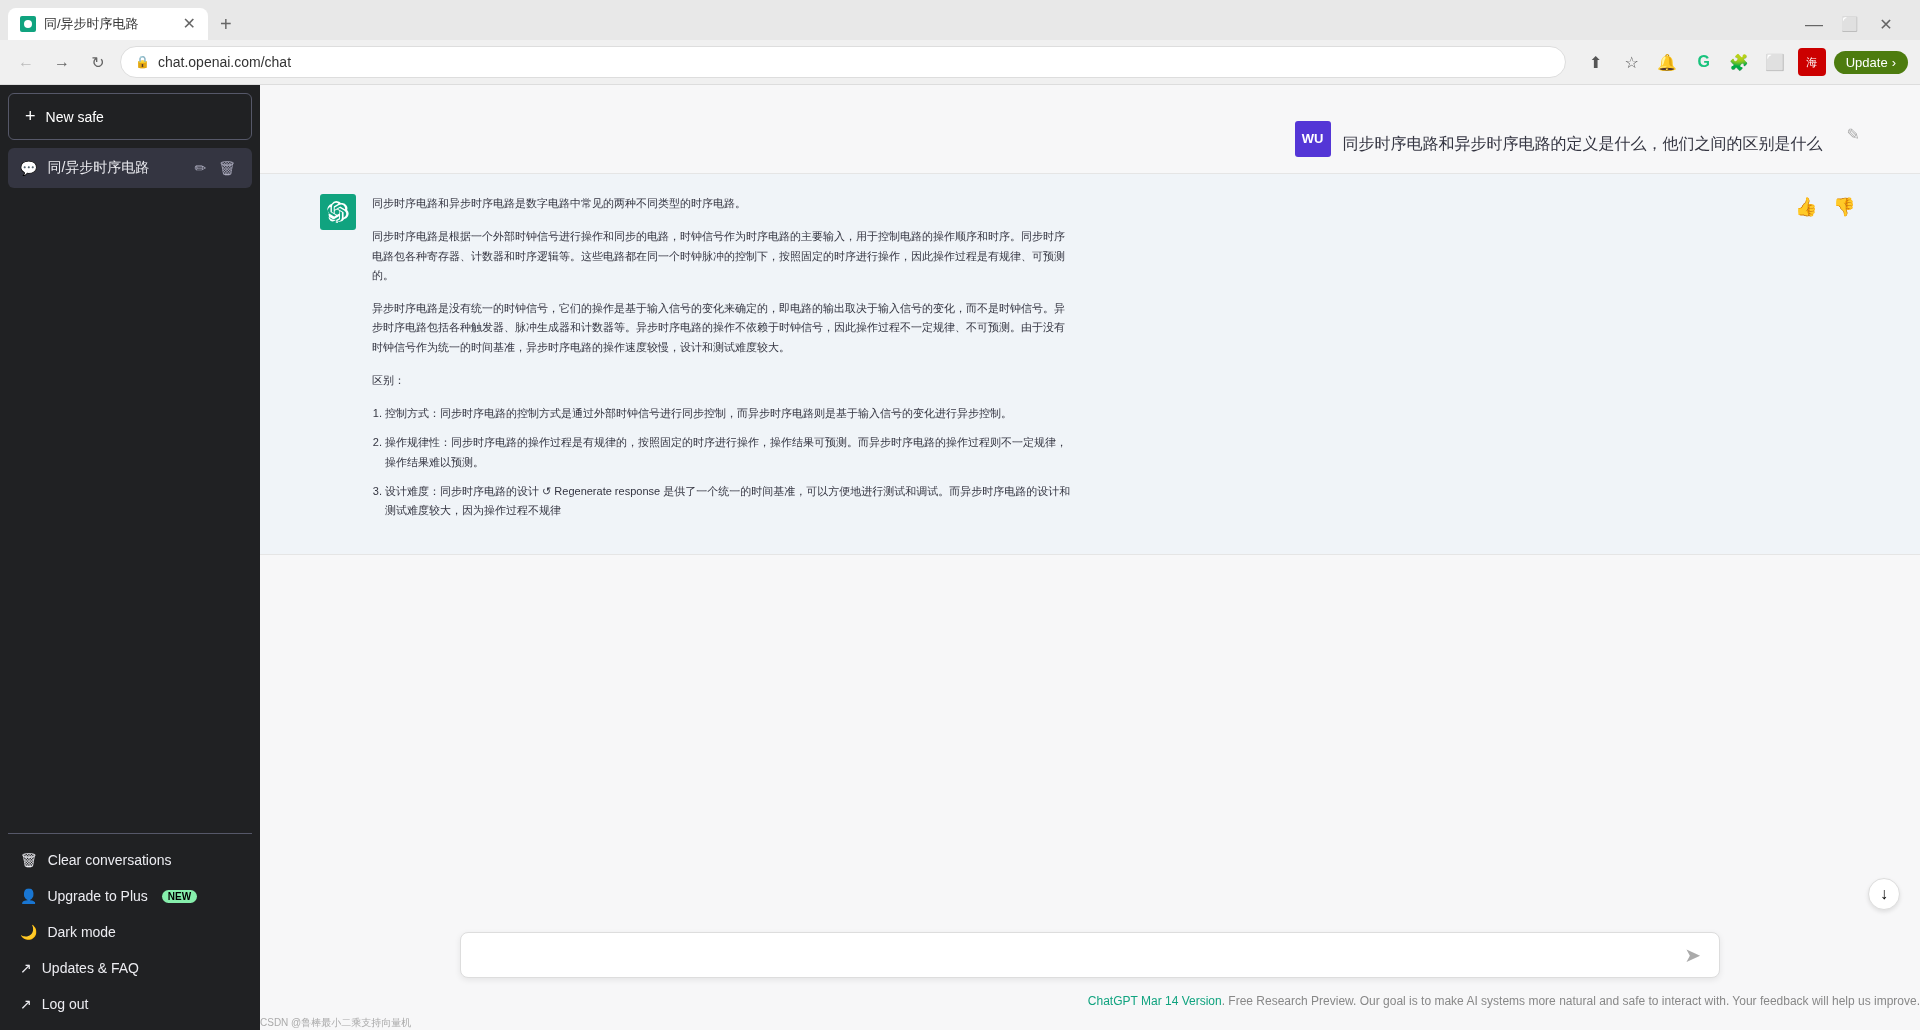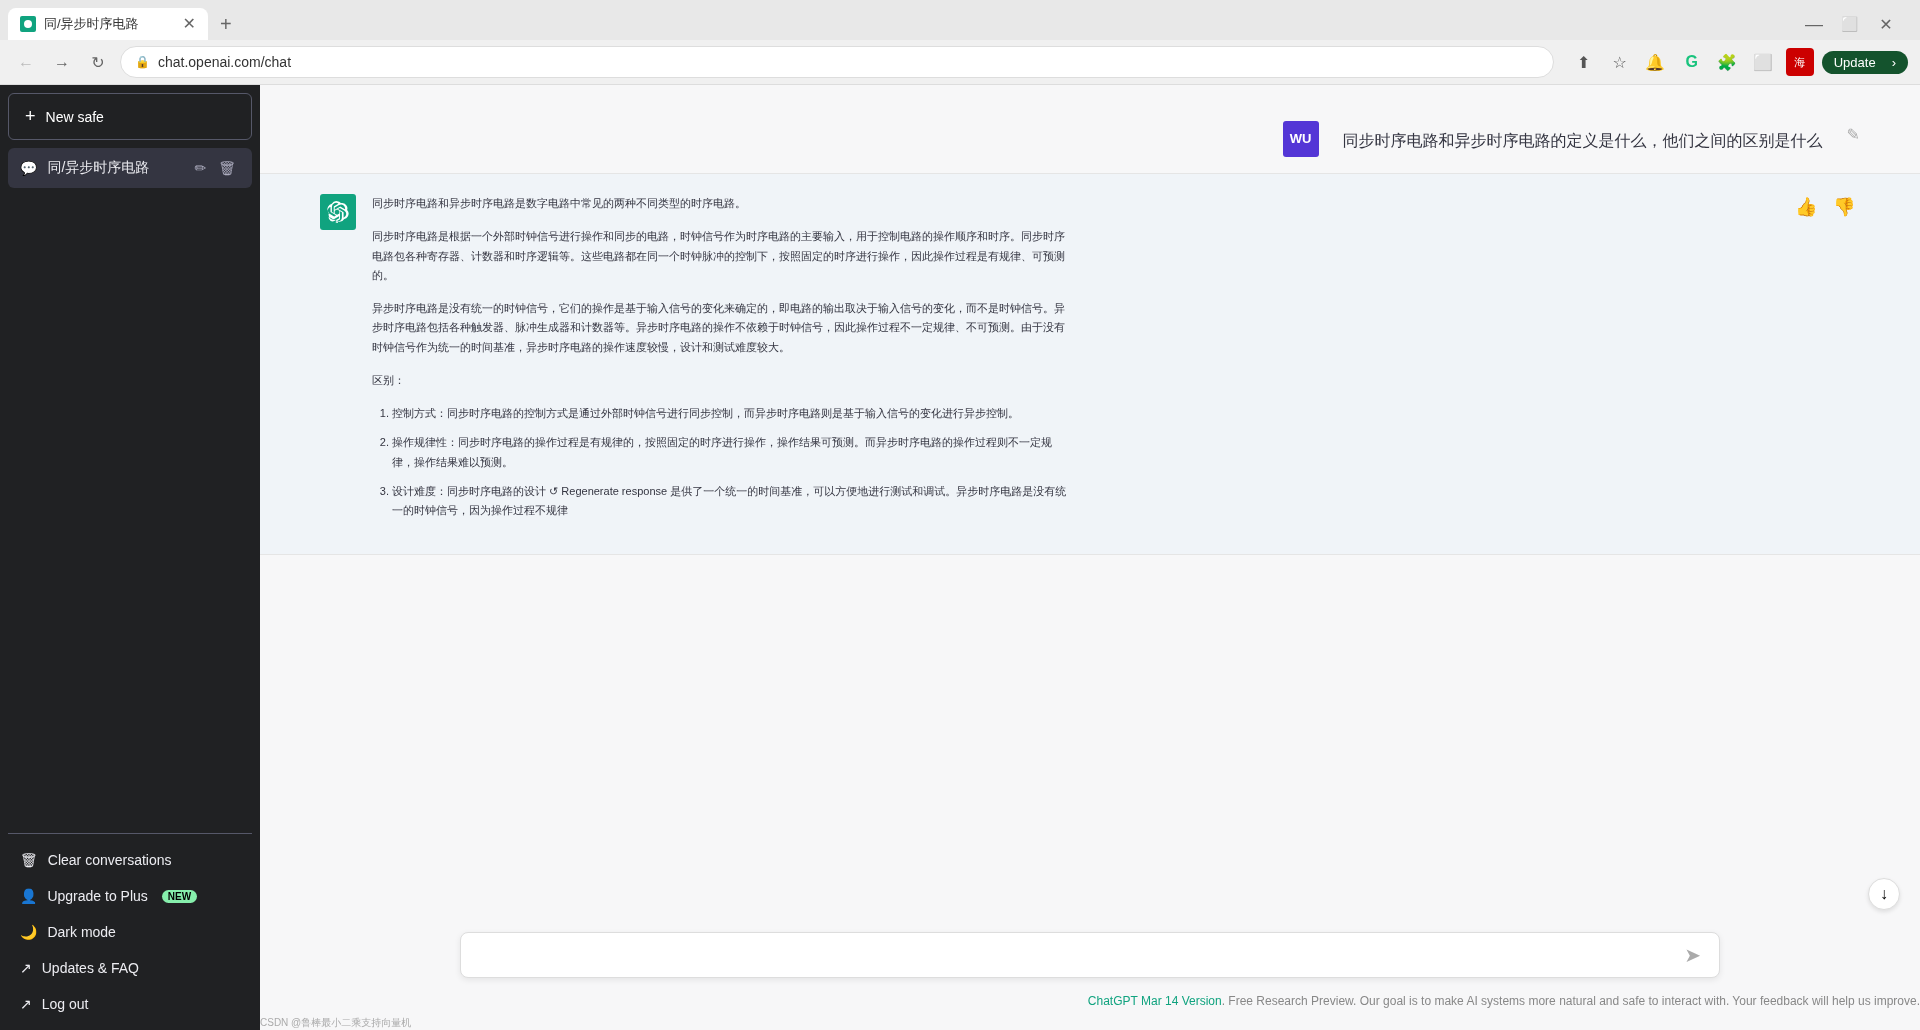--- a/index.html
+++ b/index.html
@@ -15,21 +15,21 @@
     .tab-close { cursor: pointer; color: #666; font-size: 16px; line-height: 1; }
     .tab-new { margin-left: 4px; background: none; border: none; font-size: 20px; color: #666; cursor: pointer; padding: 0 8px; }
 
     .address-bar-row { display: flex; align-items: center; padding: 6px 12px; gap: 8px; background: #f0f0f0; height: 44px; }
     .nav-btn { background: none; border: none; cursor: pointer; color: #666; font-size: 16px; width: 28px; height: 28px; display: flex; align-items: center; justify-content: center; border-radius: 50%; }
     .nav-btn.disabled { color: #bbb; cursor: default; }
     .address-field { flex: 1; display: flex; align-items: center; background: #fff; border: 1px solid #ddd; border-radius: 20px; padding: 4px 14px; font-size: 14px; color: #333; height: 32px; gap: 8px; }
     .address-lock { color: #666; font-size: 12px; }
     .browser-actions { display: flex; gap: 8px; align-items: center; margin-left: 8px; }
     .browser-action-btn { width: 28px; height: 28px; display: flex; align-items: center; justify-content: center; cursor: pointer; color: #555; border-radius: 4px; }
-    .update-btn { background: #14532d; color: white; border: none; border-radius: 16px; padding: 4px 12px; font-size: 13px; cursor: pointer; display: flex; align-items: center; gap: 16px; }
+    .update-btn { background: #4d7c0f; color: white; border: none; border-radius: 16px; padding: 4px 12px; font-size: 13px; cursor: pointer; display: flex; align-items: center; gap: 4px; }
 
     
     .app { display: flex; flex: 1; height: calc(1030px - 84px); overflow: hidden; }
 
     
     .sidebar { width: 260px; background: #202123; display: flex; flex-direction: column; padding: 8px; color: #fff; flex-shrink: 0; }
     .new-chat-btn { display: flex; align-items: center; gap: 10px; padding: 12px 16px; border: 1px solid #565869; border-radius: 6px; cursor: pointer; color: #fff; font-size: 14px; margin-bottom: 8px; }
     .chat-item { display: flex; align-items: center; gap: 10px; padding: 10px 12px; border-radius: 6px; cursor: pointer; color: #ececf1; font-size: 14px; background: #343541; margin-bottom: 2px; }
     .chat-item-text { flex: 1; overflow: hidden; text-overflow: ellipsis; white-space: nowrap; }
     .chat-item-actions { display: flex; gap: 4px; opacity: 1; }
@@ -39,35 +39,35 @@
     .sidebar-bottom { border-top: 1px solid #565869; padding-top: 8px; }
     .sidebar-action { display: flex; align-items: center; gap: 10px; padding: 10px 12px; border-radius: 6px; cursor: pointer; color: #ececf1; font-size: 14px; }
     .sidebar-action .badge { background: #86efac; color: #000; font-size: 10px; font-weight: bold; padding: 1px 6px; border-radius: 10px; margin-left: 4px; }
 
     
     .chat-area { flex: 1; display: flex; flex-direction: column; background: #f7f7f8; position: relative; overflow: hidden; }
     .chat-messages { flex: 1; overflow-y: auto; padding: 20px 0; }
 
     
     .message-user { display: flex; justify-content: flex-end; padding: 16px 60px; gap: 16px; align-items: flex-start; }
-    .message-user-content { max-width: 700px; font-size: 16px; color: #343541; line-height: 1.6; display: flex; align-items: center; gap: 24px; }
+    .message-user-content { max-width: 700px; font-size: 16px; color: #343541; line-height: 1.6; display: flex; align-items: flex-end; gap: 12px; }
     .user-avatar { width: 36px; height: 36px; background: #5436d6; border-radius: 3px; display: flex; align-items: center; justify-content: center; color: white; font-size: 13px; font-weight: bold; flex-shrink: 0; }
     .user-text { flex: 1; padding-top: 4px; }
     .message-edit-icon { color: #aaa; cursor: pointer; margin-left: 8px; font-size: 16px; margin-top: 4px; }
 
     
     .message-assistant { background: #f0f4f8; border-top: 1px solid #e5e5e5; border-bottom: 1px solid #e5e5e5; padding: 20px 60px; display: flex; gap: 16px; align-items: flex-start; position: relative; }
     .openai-avatar { width: 36px; height: 36px; background: #10a37f; border-radius: 3px; display: flex; align-items: center; justify-content: center; flex-shrink: 0; }
     .openai-avatar svg { width: 22px; height: 22px; fill: white; }
     .assistant-content { flex: 1; max-width: 700px; font-size: 11px; color: #343541; line-height: 1.75; }
     .assistant-actions { position: absolute; top: 20px; right: 60px; display: flex; gap: 8px; }
     .action-icon-btn { background: none; border: none; cursor: pointer; color: #aaa; font-size: 18px; padding: 2px 4px; }
 
     .assistant-content p { margin-bottom: 14px; }
-    .assistant-content ol { margin-left: 20px; margin-bottom: 14px; }
+    .assistant-content ol { margin-left: 13px; margin-bottom: 14px; }
     .assistant-content ol li { margin-bottom: 10px; }
 
     
     .input-area { padding: 12px 200px; background: #f7f7f8; }
     .input-box { display: flex; align-items: center; background: #fff; border: 1px solid #ddd; border-radius: 8px; padding: 10px 14px; box-shadow: 0 2px 6px rgba(0,0,0,0.08); }
     .input-field { flex: 1; border: none; outline: none; font-size: 15px; color: #333; background: transparent; resize: none; }
     .send-btn { background: none; border: none; cursor: pointer; color: #aaa; font-size: 20px; padding: 0 4px; }
 
     .footer-text { text-align: right; font-size: 12px; color: #888; padding: 4px 0 8px; }
     .footer-text a { color: #10a37f; text-decoration: none; }
@@ -186,21 +186,21 @@
           </svg>
         </div>
         <div class="assistant-content">
           <p>同步时序电路和异步时序电路是数字电路中常见的两种不同类型的时序电路。</p>
           <p>同步时序电路是根据一个外部时钟信号进行操作和同步的电路，时钟信号作为时序电路的主要输入，用于控制电路的操作顺序和时序。同步时序电路包各种寄存器、计数器和时序逻辑等。这些电路都在同一个时钟脉冲的控制下，按照固定的时序进行操作，因此操作过程是有规律、可预测的。</p>
           <p>异步时序电路是没有统一的时钟信号，它们的操作是基于输入信号的变化来确定的，即电路的输出取决于输入信号的变化，而不是时钟信号。异步时序电路包括各种触发器、脉冲生成器和计数器等。异步时序电路的操作不依赖于时钟信号，因此操作过程不一定规律、不可预测。由于没有时钟信号作为统一的时间基准，异步时序电路的操作速度较慢，设计和测试难度较大。</p>
           <p>区别：</p>
           <ol>
             <li><span>控制方式：同步时序电路的控制方式是通过外部时钟信号进行同步控制，而异步时序电路则是基于输入信号的变化进行异步控制。</span></li>
             <li><span>操作规律性：同步时序电路的操作过程是有规律的，按照固定的时序进行操作，操作结果可预测。而异步时序电路的操作过程则不一定规律，操作结果难以预测。</span></li>
-            <li><span>设计难度：同步时序电路的设计 ↺ Regenerate response 是供了一个统一的时间基准，可以方便地进行测试和调试。异步时序电路是没有统一的时钟信号，因为操作过程不规律</span></li>
+            <li><span>设计难度：同步时序电路的设计 ↺ Regenerate response 是供了一个统一的时间基准，可以方便地进行测试和调试。而异步时序电路的设计和测试难度较大，因为操作过程不规律</span></li>
           </ol>
         </div>
         <div class="assistant-actions">
           <button class="action-icon-btn">👍</button>
           <button class="action-icon-btn">👎</button>
         </div>
       </div>
 
     </div>
 

